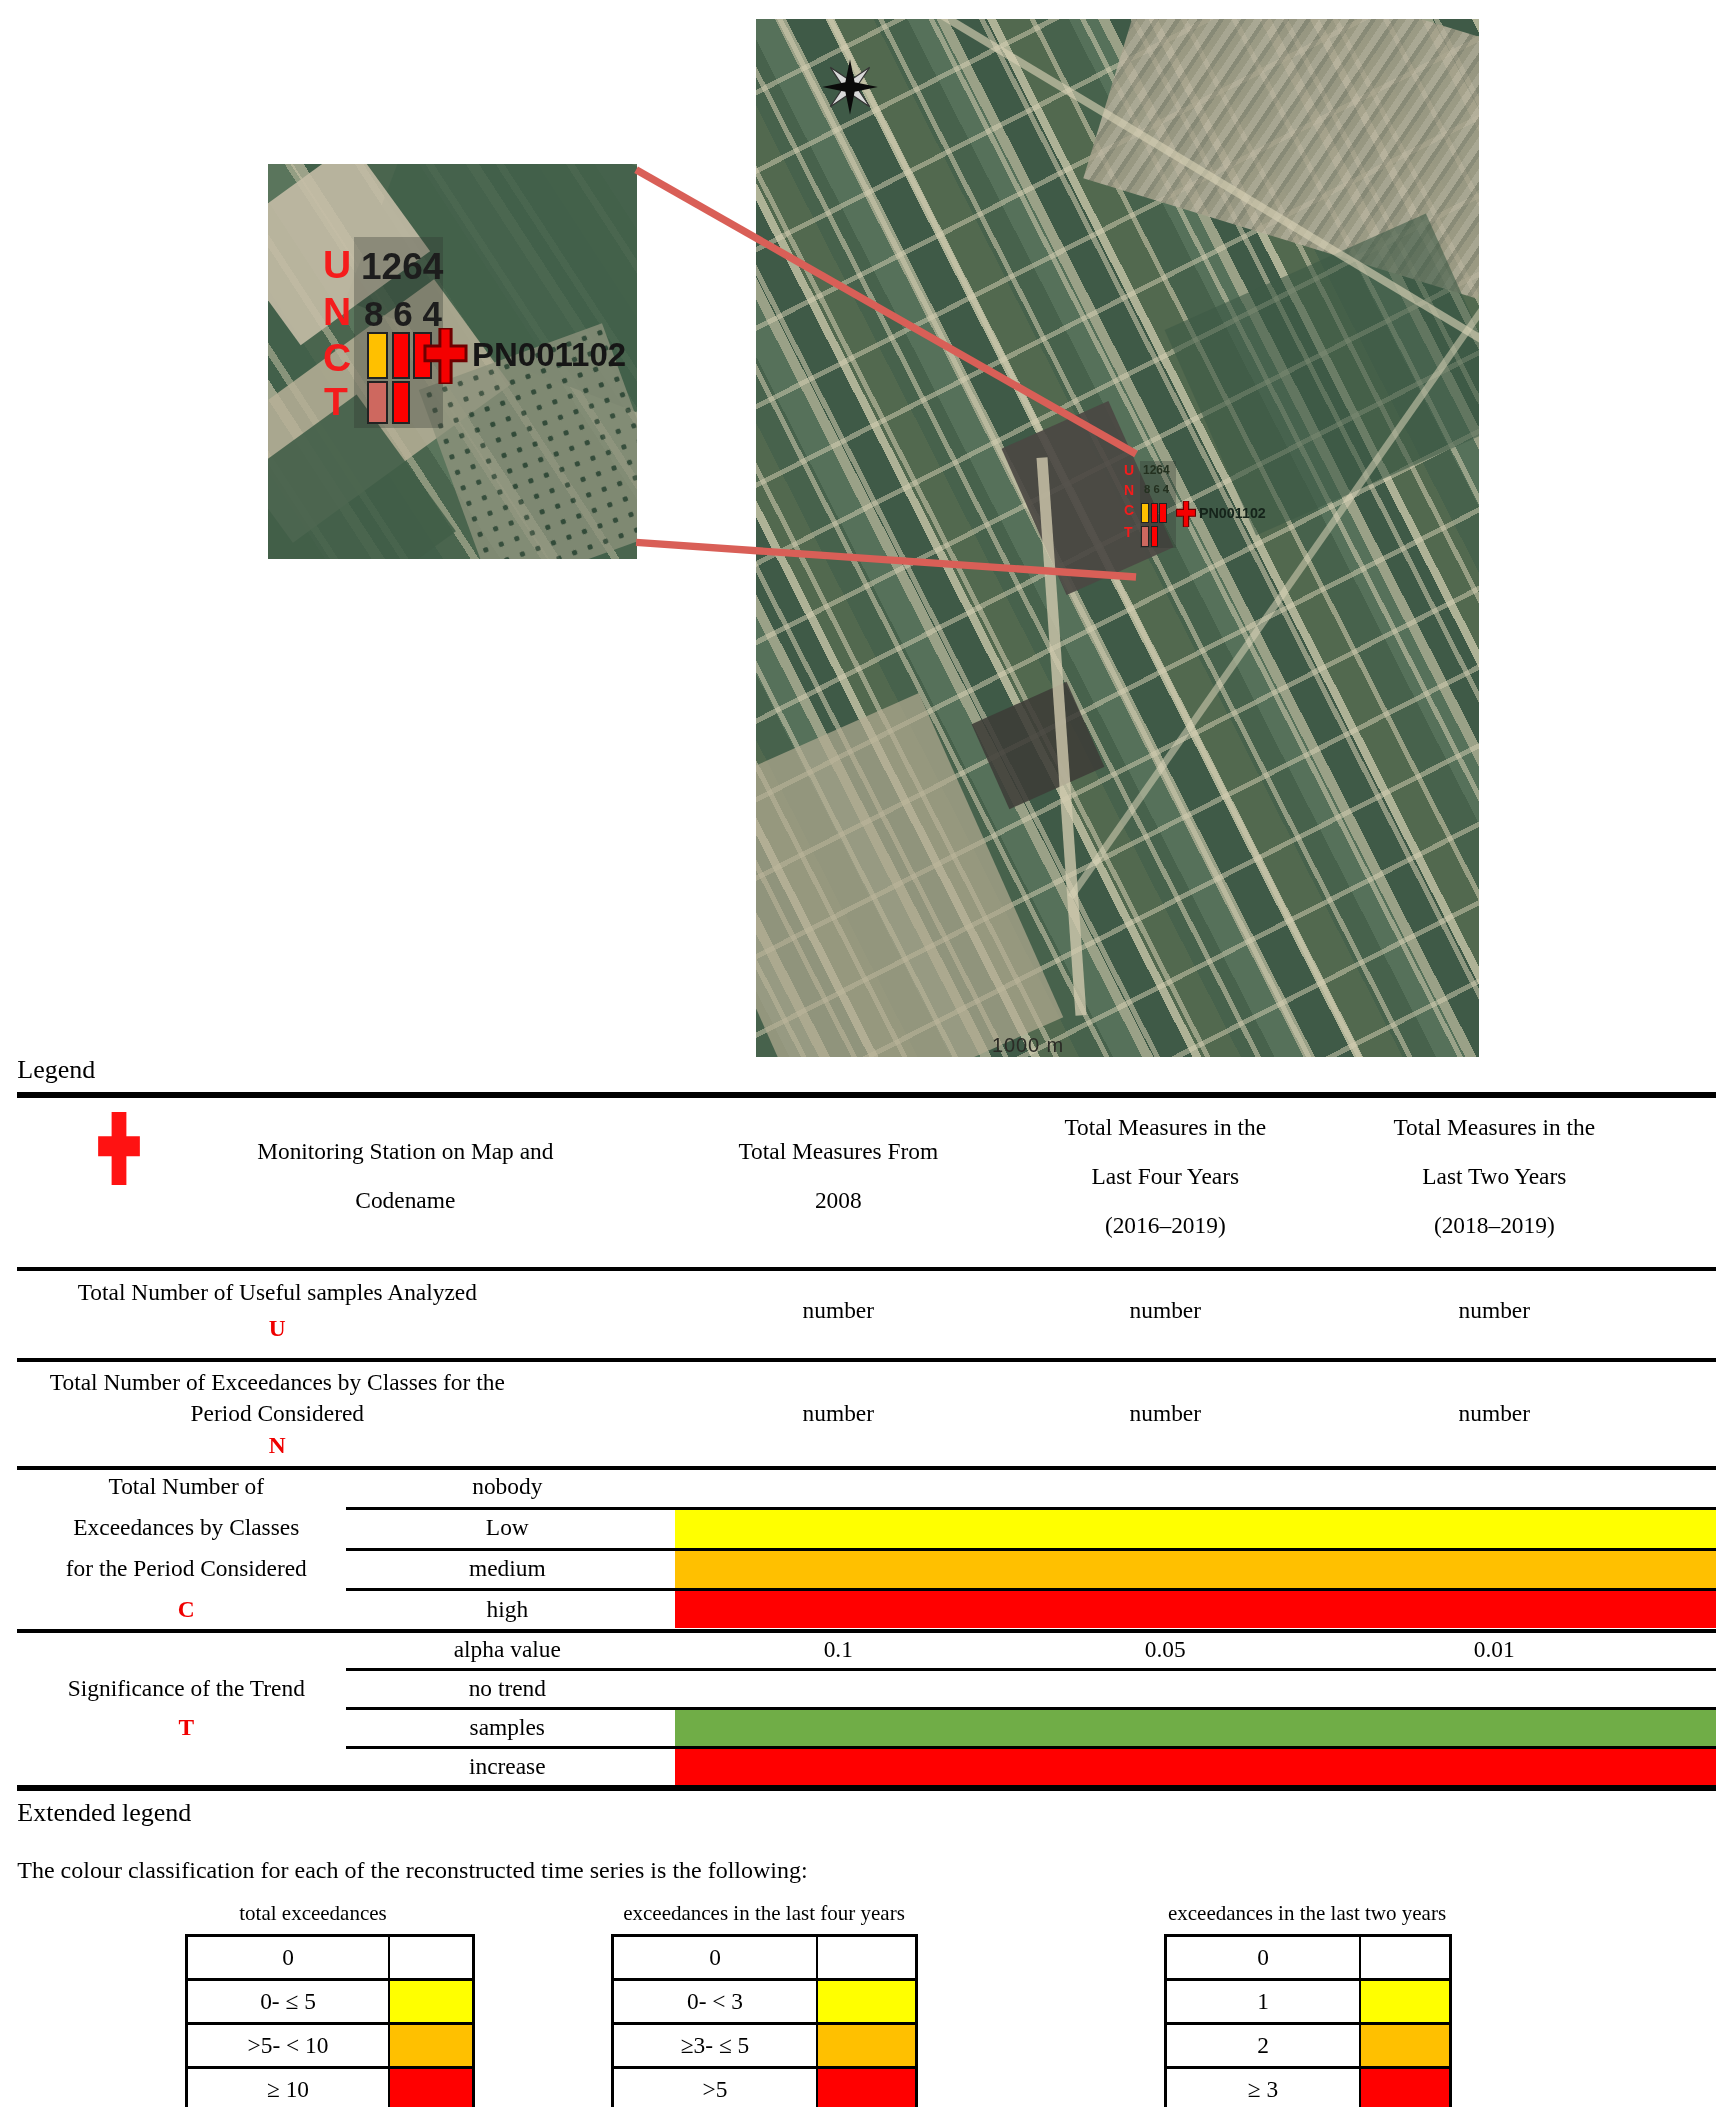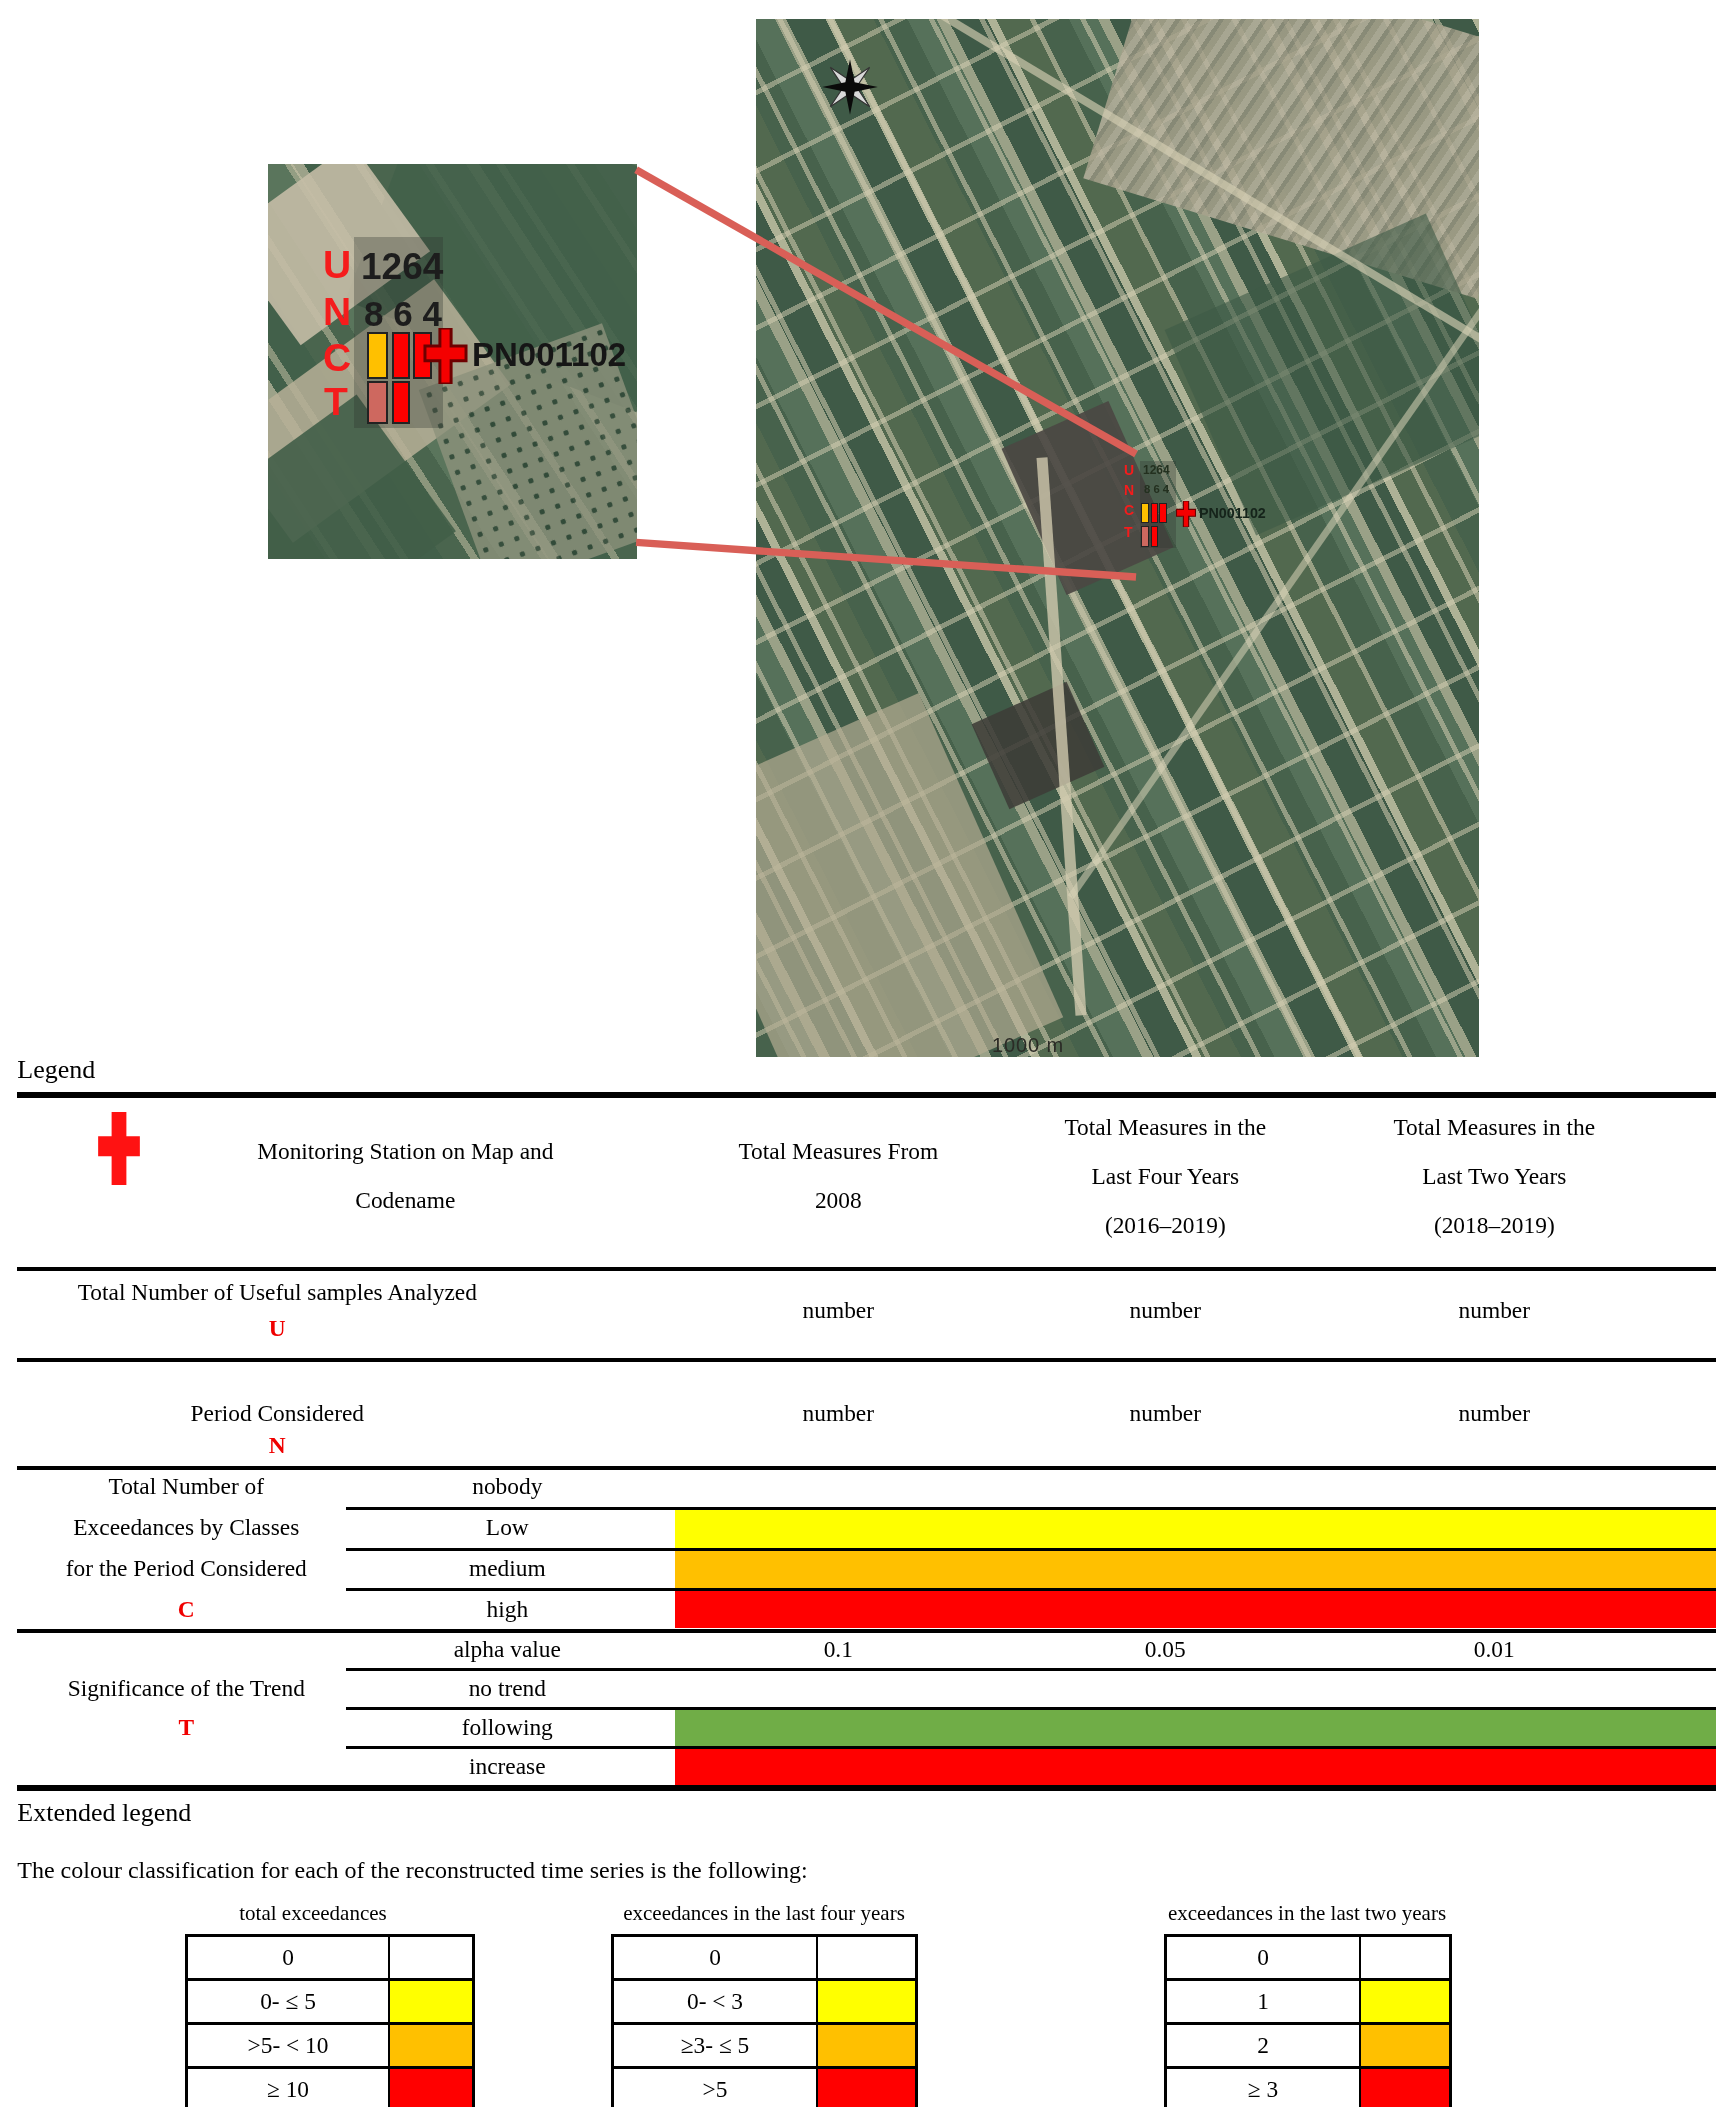--- a/index.html
+++ b/index.html
@@ -183,20 +183,21 @@
       <div>Last Two Years</div>
       <div>(2018–2019)</div>
     </div>
 
     <div class="cell tight" style="left:260px;top:181px;">Total Number of Useful samples Analyzed</div>
     <div class="cell tight redletter" style="left:260px;top:217px;">U</div>
     <div class="cell tight" style="left:821px;top:199px;">number</div>
     <div class="cell tight" style="left:1148px;top:199px;">number</div>
     <div class="cell tight" style="left:1477px;top:199px;">number</div>
 
+    <div class="cell tight" style="left:260px;top:271px;">Total Number of Exceedances by Classes for the</div>
     <div class="cell tight" style="left:260px;top:302px;">Period Considered</div>
     <div class="cell tight redletter" style="left:260px;top:334px;">N</div>
     <div class="cell tight" style="left:821px;top:302px;">number</div>
     <div class="cell tight" style="left:1148px;top:302px;">number</div>
     <div class="cell tight" style="left:1477px;top:302px;">number</div>
 
     <div class="cell row66" style="left:169px;top:380px;">Total Number of</div>
     <div class="cell row66" style="left:169px;top:421px;">Exceedances by Classes</div>
     <div class="cell row66" style="left:169px;top:462px;">for the Period Considered</div>
     <div class="cell row66 redletter" style="left:169px;top:503px;">C</div>
@@ -205,21 +206,21 @@
     <div class="cell row66" style="left:490px;top:462px;">medium</div>
     <div class="cell row66" style="left:490px;top:503px;">high</div>
 
     <div class="cell row66" style="left:490px;top:543px;">alpha value</div>
     <div class="cell row66" style="left:821px;top:543px;">0.1</div>
     <div class="cell row66" style="left:1148px;top:543px;">0.05</div>
     <div class="cell row66" style="left:1477px;top:543px;">0.01</div>
     <div class="cell row66" style="left:169px;top:582px;">Significance of the Trend</div>
     <div class="cell row66 redletter" style="left:169px;top:621px;">T</div>
     <div class="cell row66" style="left:490px;top:582px;">no trend</div>
-    <div class="cell row66" style="left:490px;top:621px;">following</div>
+    <div class="cell row66" style="left:490px;top:621px;">samples</div>
     <div class="cell row66" style="left:490px;top:660px;">increase</div>
   </div>
 
   <div class="ext-title">Extended legend</div>
   <div class="ext-intro">The colour classification for each of the reconstructed time series is the following:</div>
 
   <div class="xtitle" style="left:313px;top:1901px;">total exceedances</div>
   <div class="xtitle" style="left:764px;top:1901px;font-family:Liberation Serif, serif;">exceedances in the last four years</div>
   <div class="xtitle" style="left:1307px;top:1901px;">exceedances in the last two years</div>
 

